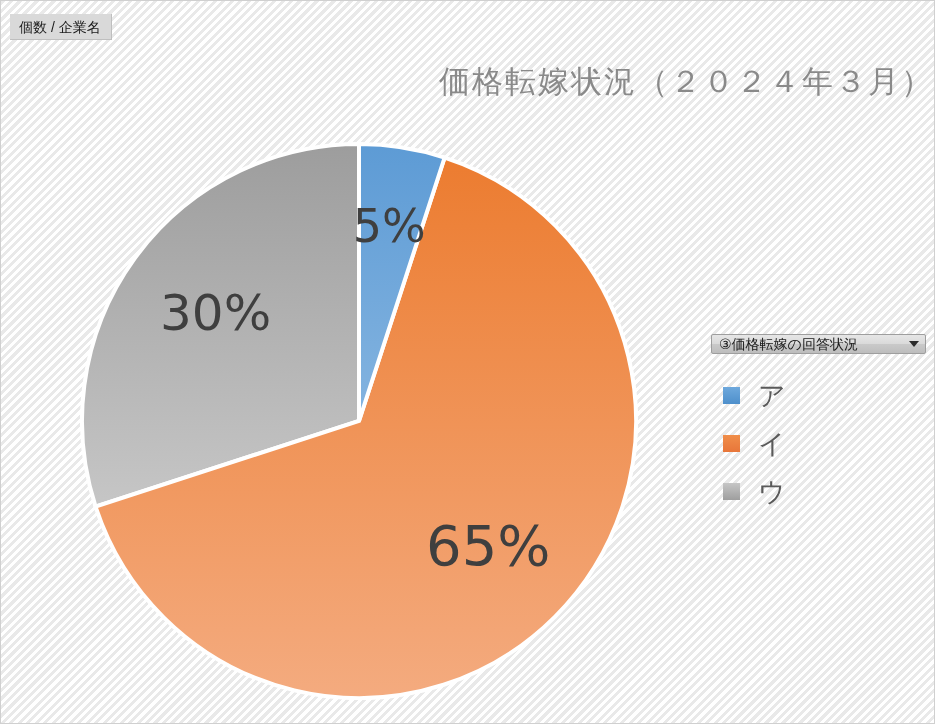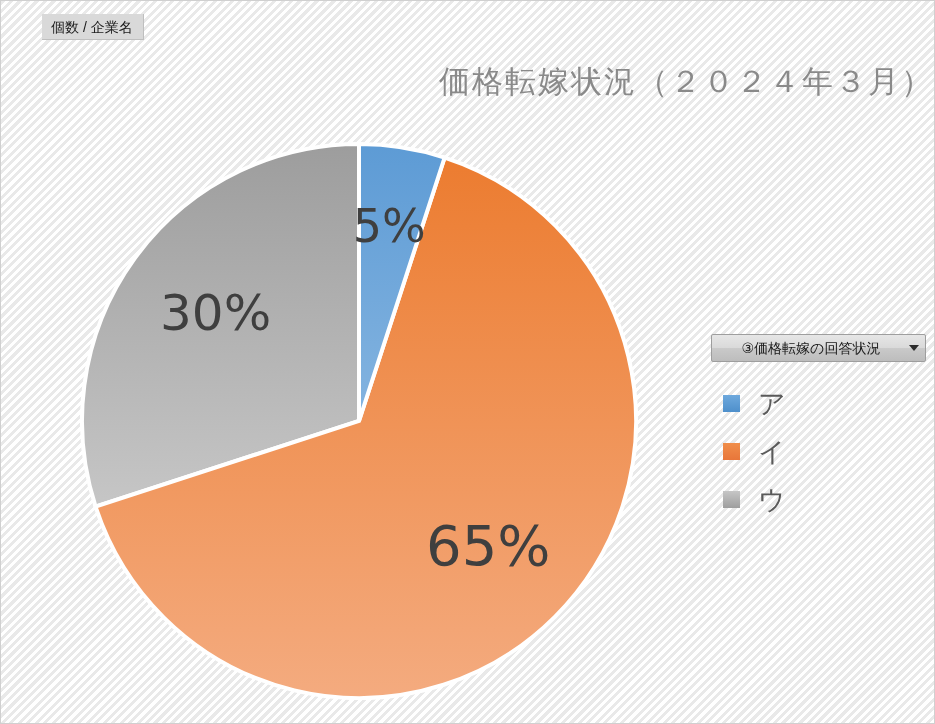--- a/index.html
+++ b/index.html
@@ -39,21 +39,20 @@
     line-height: 26px;
     padding: 0 10px 0 9px;
     background: #d9d9d9;
     border: 1px solid #bfbfbf;
     border-top: none;
     border-left: none;
     color: #1a1a1a;
     font-size: 14px;
     white-space: nowrap;
     box-sizing: border-box;
-    margin-left: 32px;
   }
 
   
   #chart-title {
     position: absolute;
     left: 0;
     right: 0;
     top: 60px;
     text-align: right;
     color: #8a8a8a;
@@ -88,30 +87,29 @@
     left: 710px;
     top: 333px;
     width: 215px;
     height: 177px;
     box-sizing: border-box;
   }
 
   #legend-filter-button {
     position: relative;
     width: 100%;
-    height: 28px;
+    height: 20px;
     box-sizing: border-box;
     border: 1px solid #9e9e9e;
     border-radius: 2px;
     background: linear-gradient(to bottom, #e6e6e6 0%, #dadada 48%, #c9c9c9 52%, #bdbdbd 100%);
     display: flex;
     align-items: center;
     padding: 0 6px 0 7px;
     cursor: pointer;
-    text-align: center;
   }
   #legend-filter-label {
     flex: 1 1 auto;
     font-size: 14px;
     color: #1b1b1b;
     white-space: nowrap;
     overflow: hidden;
     line-height: 26px;
   }
   #legend-filter-caret {

